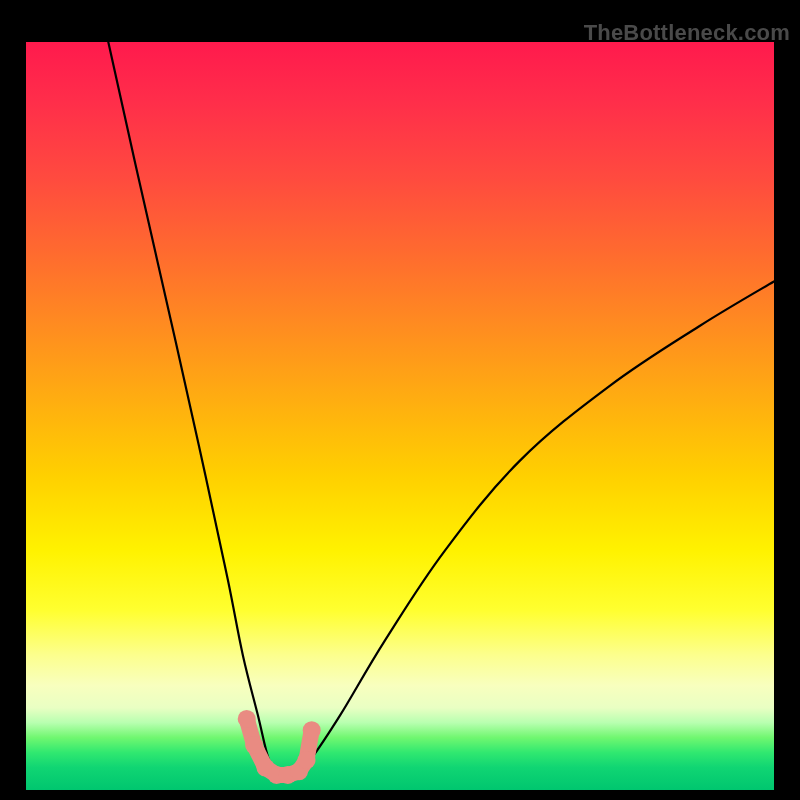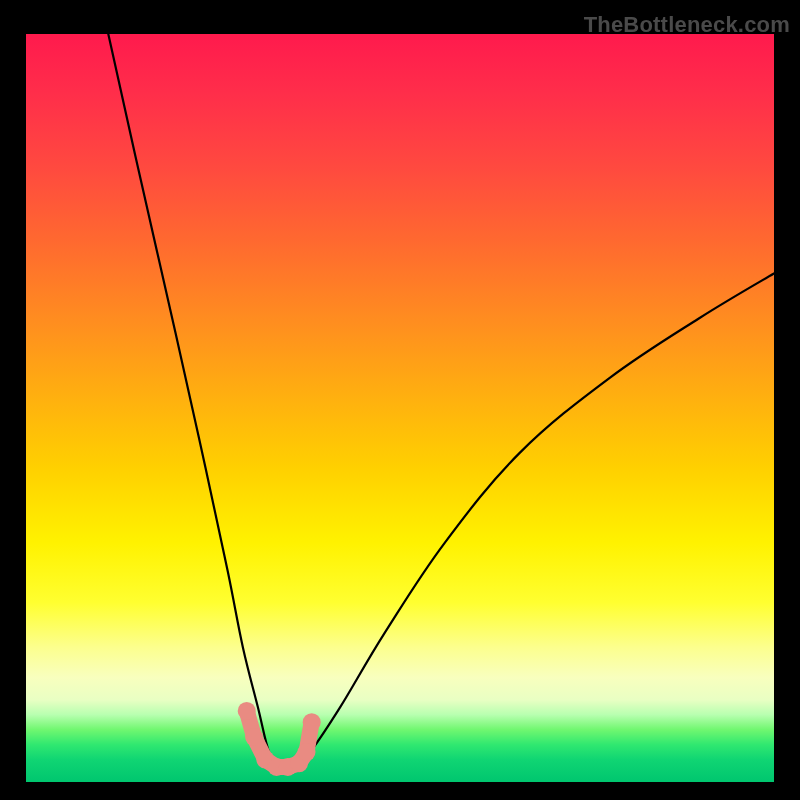--- a/index.html
+++ b/index.html
@@ -6,21 +6,21 @@
     margin: 0;
     padding: 0;
     width: 800px;
     height: 800px;
     overflow: hidden;
     background: #000;
     font-family: Arial, Helvetica, sans-serif;
   }
   .frame {
     position: absolute;
-    left: 0; top: 8px;
+    left: 0; top: 16px;
     width: 800px; height: 628px;
     background: #000;
   }
   .plot-area {
     position: absolute;
     left: 26px;
     top: 26px;
     width: 748px;
     height: 748px;
     

